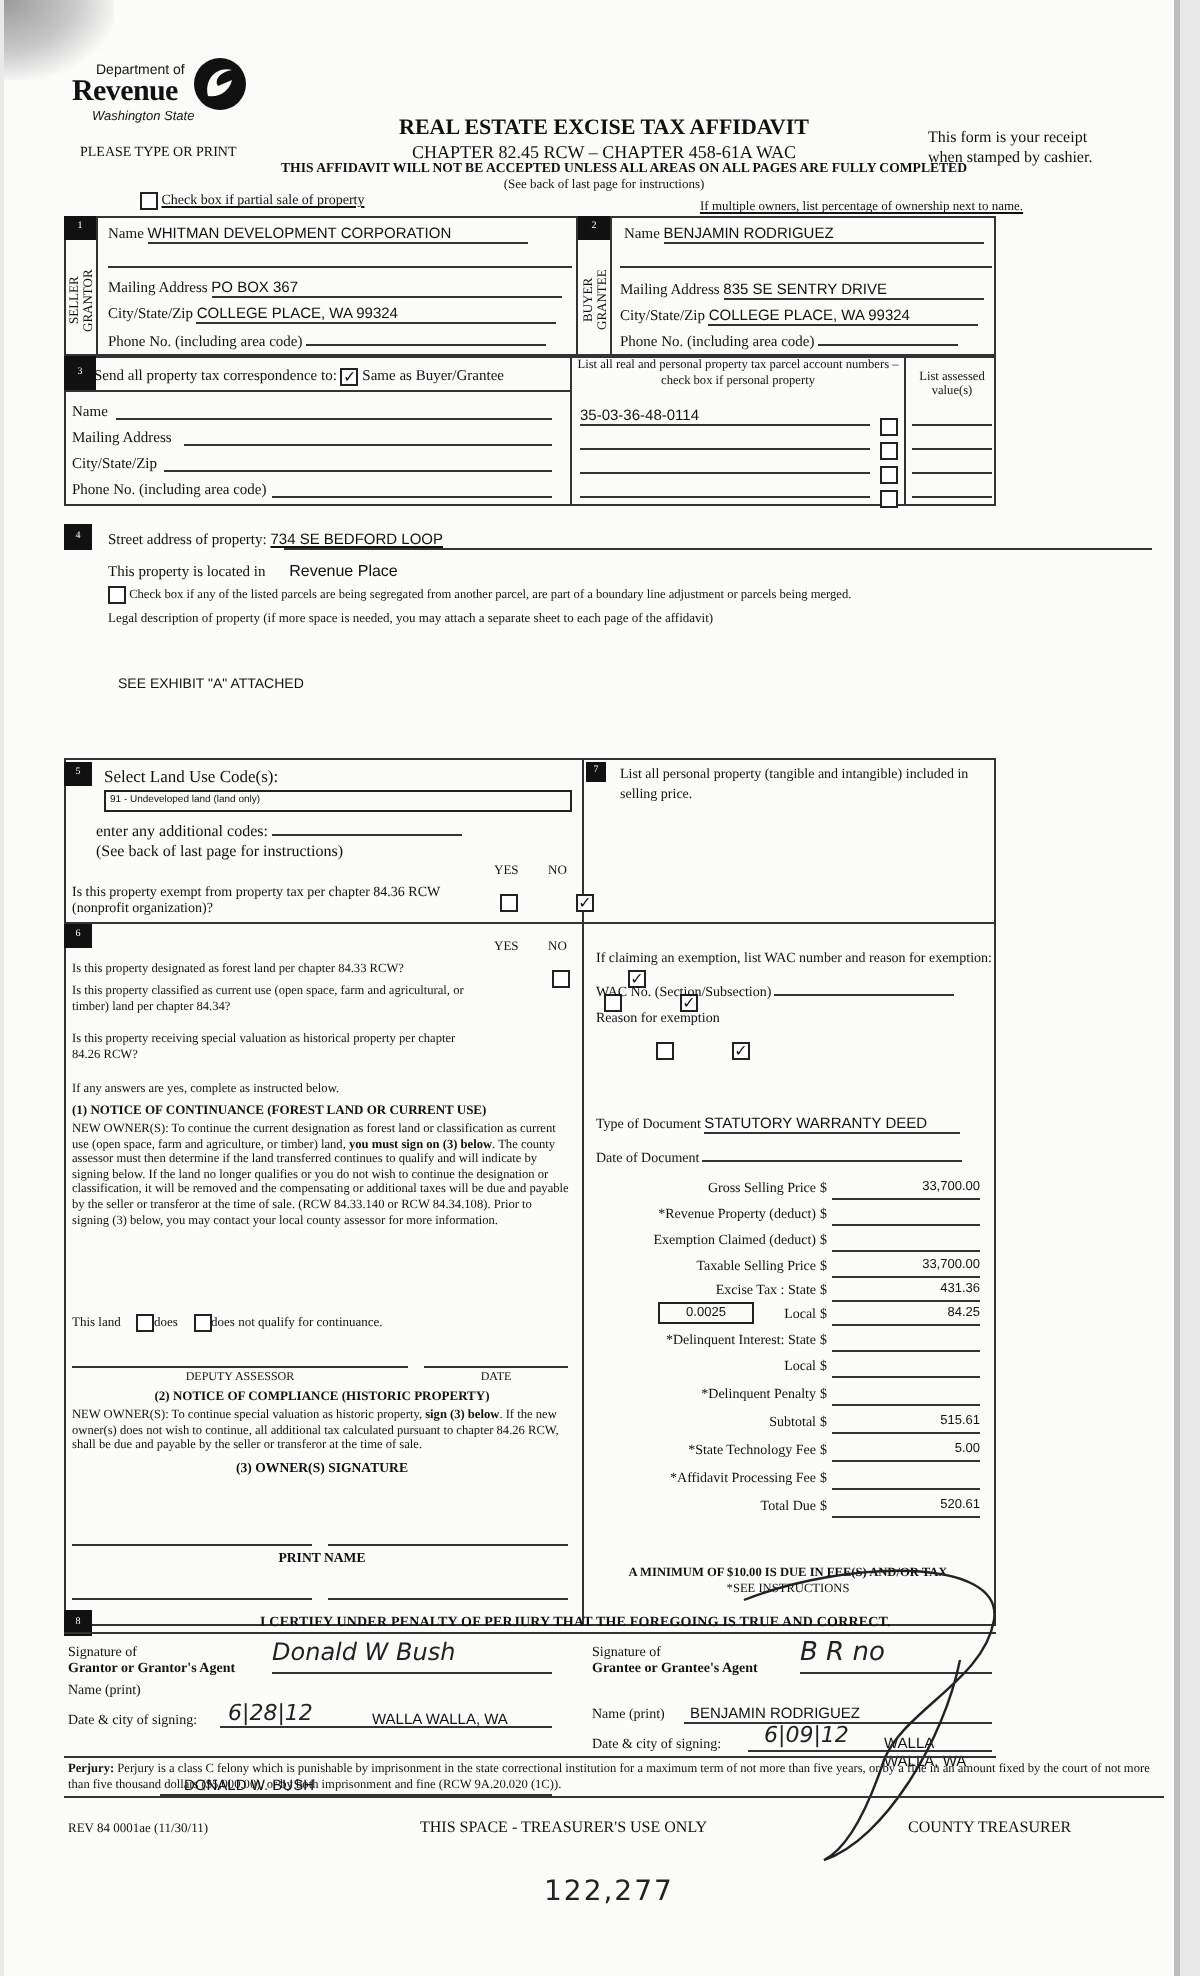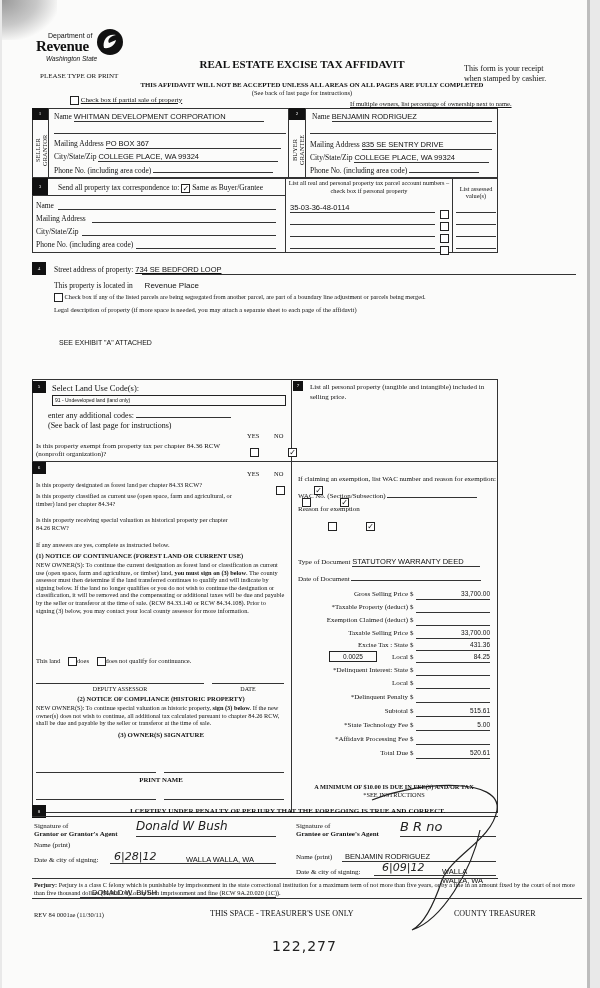--- a/index.html
+++ b/index.html
@@ -34,20 +34,21 @@
     <div class="abs serif bold" style="left:2px;top:10px;font-size:15px;letter-spacing:-0.3px;">Revenue</div>
     <div class="abs sans" style="left:12px;top:27px;font-size:6.5px;font-style:italic;">Washington State</div>
     <svg class="abs" style="left:62px;top:0px;" width="28" height="28" viewBox="0 0 28 28">
       <circle cx="14" cy="14" r="13" fill="#111"></circle>
       <path d="M8 20 C6 12, 12 5, 20 7 C14 8, 11 12, 13 15 L20 12 C19 17, 14 21, 8 20 Z" fill="#fbfbfa"></path>
     </svg>
   </div>
 
   
   <div class="abs serif bold center" style="left:180px;top:58px;width:240px;font-size:11px;">REAL ESTATE EXCISE TAX AFFIDAVIT</div>
+  <div class="abs serif center" style="left:170px;top:71px;width:260px;font-size:9px;">CHAPTER 82.45 RCW – CHAPTER 458-61A WAC</div>
   <div class="abs serif" style="left:38px;top:72px;font-size:7px;">PLEASE TYPE OR PRINT</div>
   <div class="abs serif" style="left:462px;top:64px;font-size:8px;line-height:10px;">
     <div>This form is your receipt</div>
     <div>when stamped by cashier.</div>
   </div>
   <div class="abs serif bold center" style="left:80px;top:81px;width:460px;font-size:6.8px;">THIS AFFIDAVIT WILL NOT BE ACCEPTED UNLESS ALL AREAS ON ALL PAGES ARE FULLY COMPLETED</div>
   <div class="abs serif center" style="left:200px;top:89px;width:200px;font-size:6.5px;">(See back of last page for instructions)</div>
   <div class="abs serif" style="left:68px;top:96px;font-size:7px;">
     <span class="cb"></span>
     <span style="text-decoration:underline;">Check box if partial sale of property</span>
@@ -101,21 +102,21 @@
     <span>Phone No. (including area code)</span>
     <span class="line" style="display:inline-block;width:70px;height:8px;"></span>
   </div>
 
   
   <div class="box" style="left:30px;top:178px;width:466px;height:75px;"></div>
   <div class="abs" style="left:283px;top:178px;width:1px;height:75px;background:#333;"></div>
   <div class="abs" style="left:450px;top:178px;width:1px;height:75px;background:#333;"></div>
   <div class="abs" style="left:30px;top:195px;width:253px;height:1px;background:#333;"></div>
   <div class="secnum" style="left:30px;top:178px;width:16px;height:17px;line-height:17px;">3</div>
-  <div class="abs lbl" style="left:56px;top:183px;">
+  <div class="abs lbl" style="left:45px;top:183px;">
     <span>Send all property tax correspondence to:</span>
     <span class="cb">✓</span>
     <span>Same as Buyer/Grantee</span>
   </div>
   <div class="abs lbl" style="left:34px;top:201px;width:240px;"><span>Name</span><span class="line abs" style="left:22px;right:0;top:8px;"></span></div>
   <div class="abs lbl" style="left:34px;top:214px;width:240px;"><span>Mailing Address</span><span class="line abs" style="left:56px;right:0;top:8px;"></span></div>
   <div class="abs lbl" style="left:34px;top:227px;width:240px;"><span>City/State/Zip</span><span class="line abs" style="left:46px;right:0;top:8px;"></span></div>
   <div class="abs lbl" style="left:34px;top:240px;width:240px;"><span>Phone No. (including area code)</span><span class="line abs" style="left:100px;right:0;top:8px;"></span></div>
 
   <div class="abs serif center" style="left:285px;top:179px;width:164px;font-size:6.3px;line-height:8px;">List all real and personal property tax parcel account numbers – check box if personal property</div>
@@ -235,21 +236,21 @@
     <span>Date of Document</span>
     <span class="line" style="display:inline-block;width:130px;height:8px;"></span>
   </div>
 
   
   <div class="abs" style="left:290px;top:590px;width:206px;">
     <div class="abs serif right" style="right:90px;top:0px;font-size:7px;white-space:nowrap;">Gross Selling Price</div>
     <div class="abs serif" style="left:118px;top:0px;font-size:7px;">$</div>
     <div class="abs fill right line" style="left:124px;width:74px;top:0px;height:10px;font-size:6.5px;">33,700.00</div>
 
-    <div class="abs serif right" style="right:90px;top:13px;font-size:7px;white-space:nowrap;">*Taxable Property (deduct)</div>
+    <div class="abs serif right" style="right:90px;top:13px;font-size:7px;white-space:nowrap;">*Revenue Property (deduct)</div>
     <div class="abs serif" style="left:118px;top:13px;font-size:7px;">$</div>
     <div class="abs fill right line" style="left:124px;width:74px;top:13px;height:10px;font-size:6.5px;"></div>
 
     <div class="abs serif right" style="right:90px;top:26px;font-size:7px;white-space:nowrap;">Exemption Claimed (deduct)</div>
     <div class="abs serif" style="left:118px;top:26px;font-size:7px;">$</div>
     <div class="abs fill right line" style="left:124px;width:74px;top:26px;height:10px;font-size:6.5px;"></div>
 
     <div class="abs serif right" style="right:90px;top:39px;font-size:7px;white-space:nowrap;">Taxable Selling Price</div>
     <div class="abs serif" style="left:118px;top:39px;font-size:7px;">$</div>
     <div class="abs fill right line" style="left:124px;width:74px;top:39px;height:10px;font-size:6.5px;">33,700.00</div>

